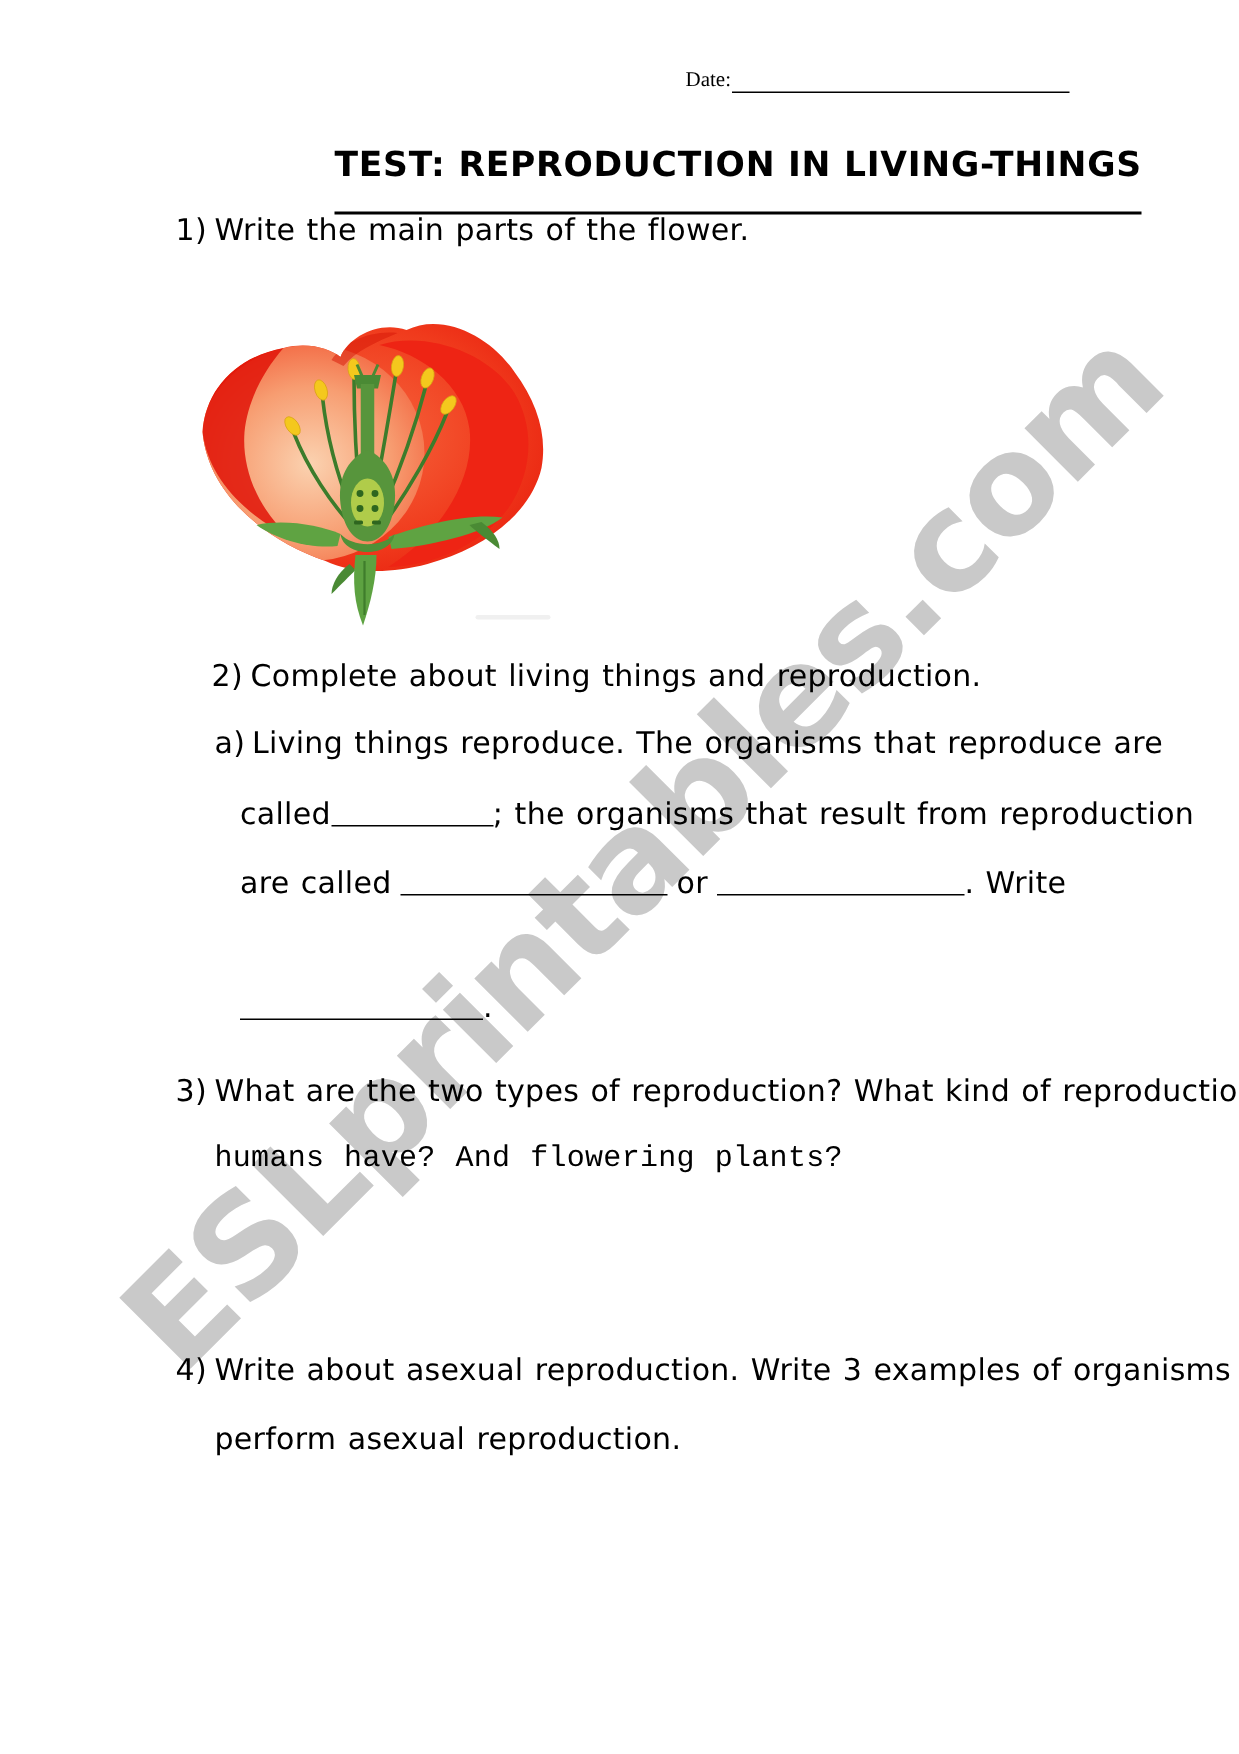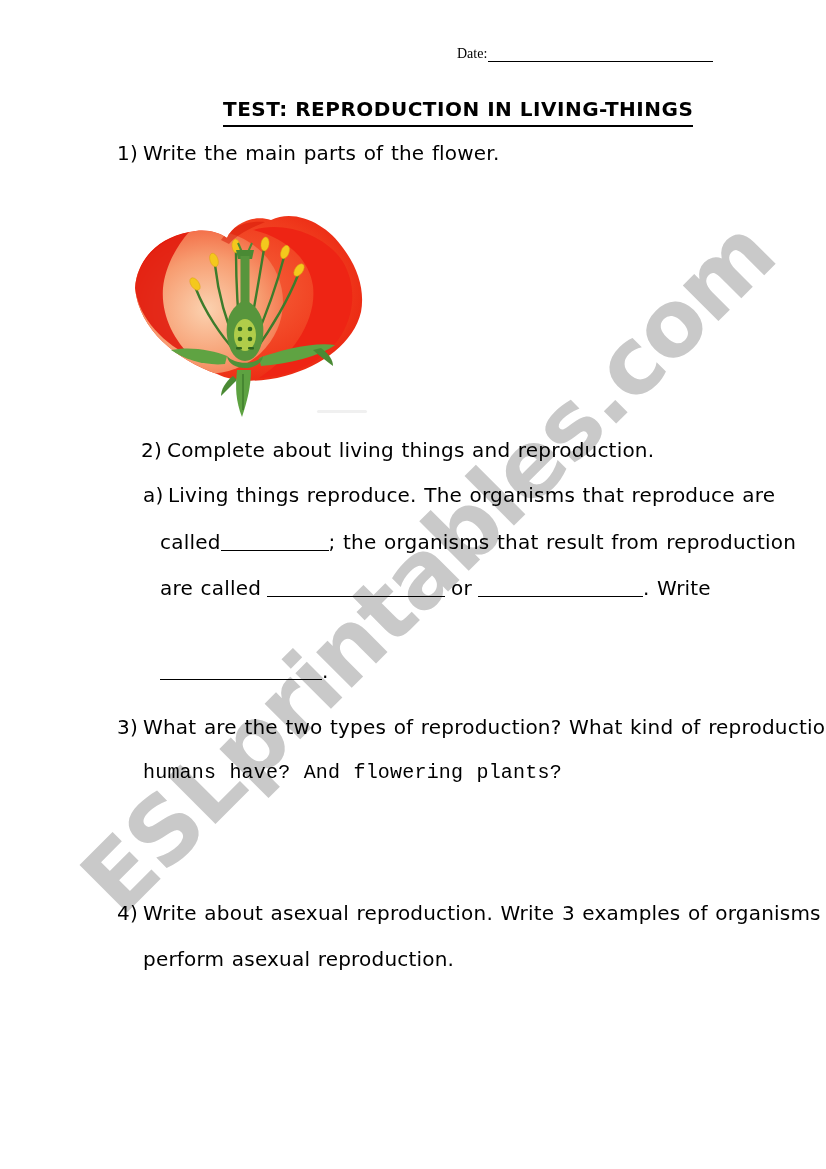--- a/index.html
+++ b/index.html
@@ -39,25 +39,25 @@
   }
   .nd-row { display: flex; align-items: flex-end; height: 16px; }
   .nd-label { flex: none; padding-right: 1px; }
   .nd-blank { flex: 1; border-bottom: 1px solid #000; height: 14px; }
   
   .title {
     position: absolute;
     left: 223px;
     top: 97px;
     z-index: 2;
-    font-size: 20px;
+    font-size: 23px;
     font-weight: bold;
     letter-spacing: 0.5px;
     border-bottom: 2px solid #000;
-    padding-bottom: 4px;
+    padding-bottom: 18px;
     white-space: nowrap;
   }
   
   .row {
     position: absolute;
     z-index: 2;
     font-size: 20px;
     line-height: 20px;
     letter-spacing: 0.2px;
     word-spacing: 1px;

